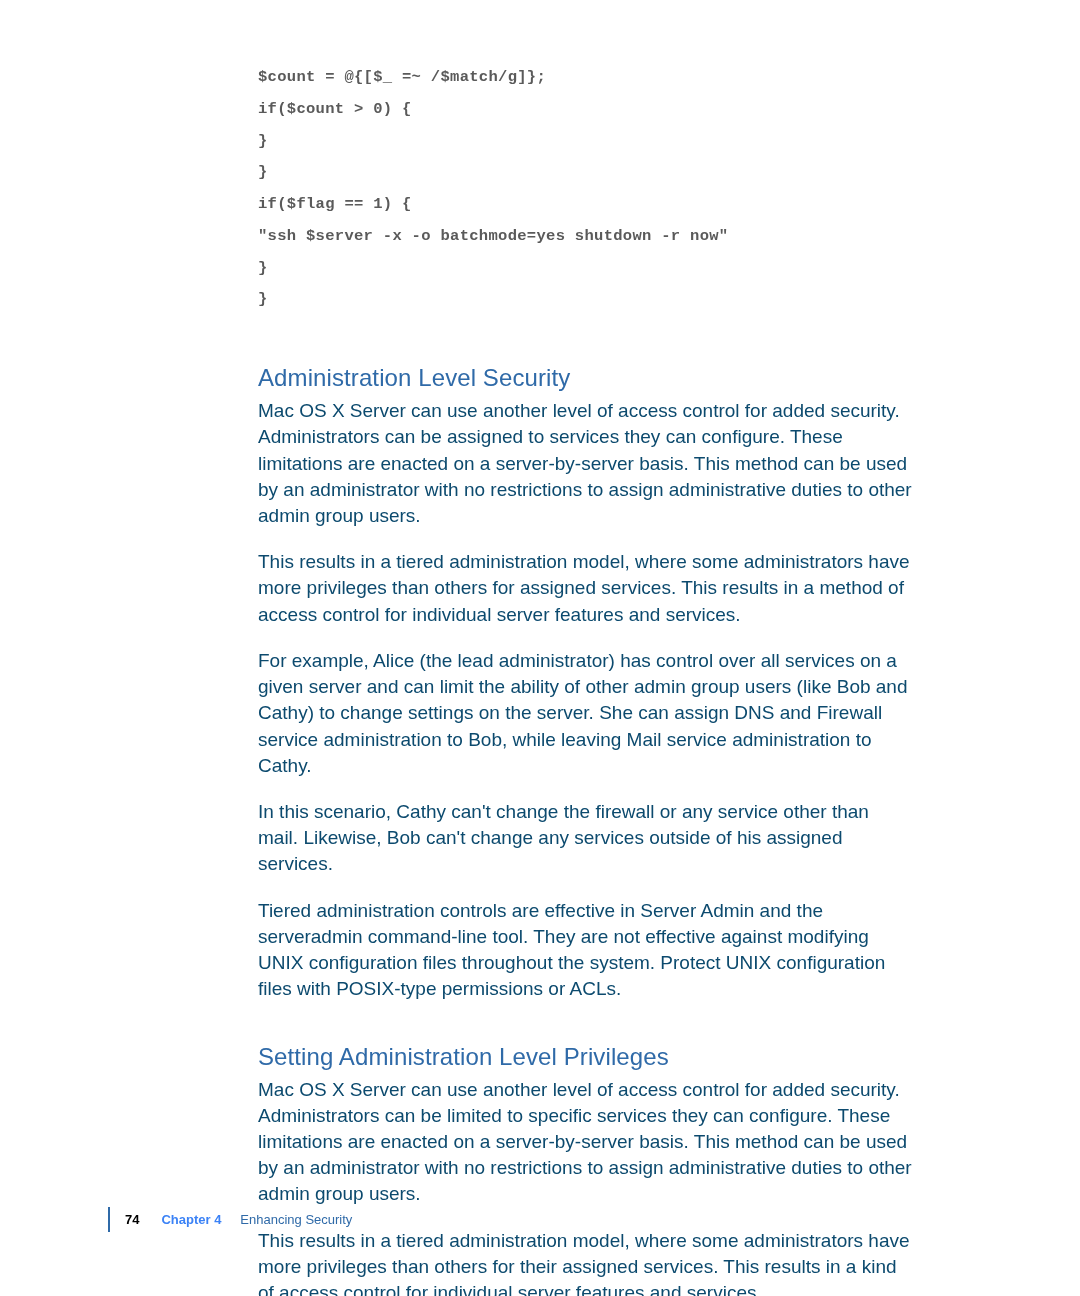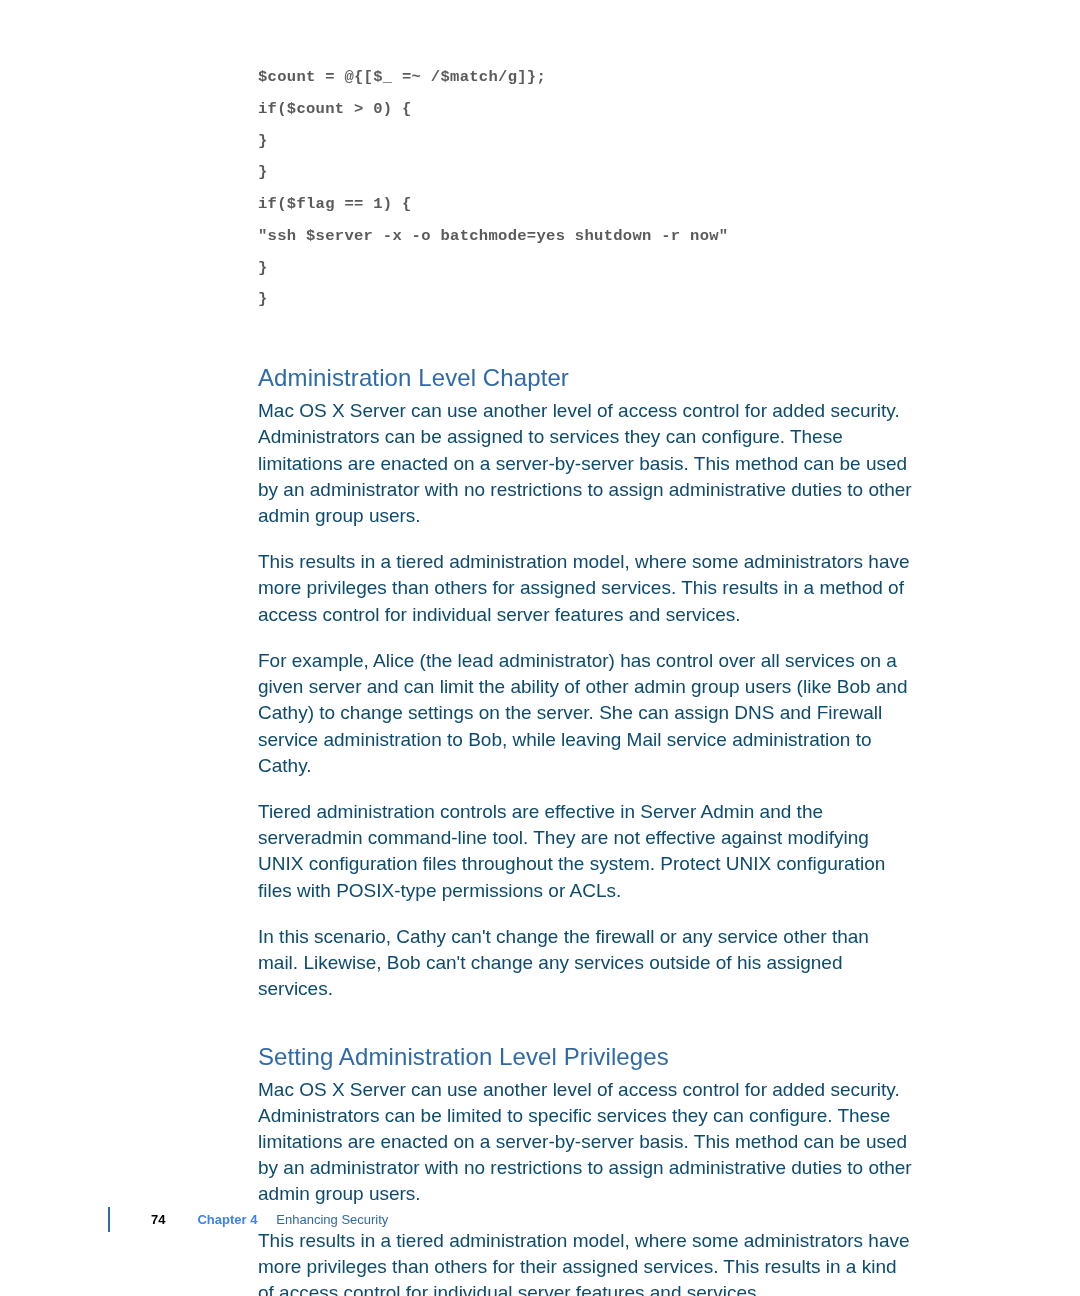--- a/index.html
+++ b/index.html
@@ -33,24 +33,24 @@
       font-size: 19px;
       line-height: 1.38;
       color: #0c4a6e;
       margin-bottom: 20px;
       letter-spacing: 0;
     }
     .section { margin-bottom: 40px; }
     .footer {
       position: absolute;
       bottom: 68px;
-      left: 151px;
+      left: 125px;
       display: flex;
       align-items: center;
-      gap: 32px;
+      gap: 22px;
     }
     .page-num {
       font-size: 13px;
       font-weight: 700;
       color: #000;
     }
     .chap-label {
       font-size: 13px;
       font-weight: 700;
       color: #3b82f6;
@@ -77,26 +77,26 @@
     <div class="code-line">if($count &gt; 0) {</div>
     <div class="code-line">}</div>
     <div class="code-line">}</div>
     <div class="code-line">if($flag == 1) {</div>
     <div class="code-line">"ssh $server -x -o batchmode=yes shutdown -r now"</div>
     <div class="code-line">}</div>
     <div class="code-line">}</div>
   </div>
 
   <div class="section">
-    <h2 class="heading">Administration Level Chapter</h2>
+    <h2 class="heading">Administration Level Security</h2>
     <p class="para">Mac OS X Server can use another level of access control for added security. Administrators can be assigned to services they can configure. These limitations are enacted on a server-by-server basis. This method can be used by an administrator with no restrictions to assign administrative duties to other admin group users.</p>
     <p class="para">This results in a tiered administration model, where some administrators have more privileges than others for assigned services. This results in a method of access control for individual server features and services.</p>
     <p class="para">For example, Alice (the lead administrator) has control over all services on a given server and can limit the ability of other admin group users (like Bob and Cathy) to change settings on the server. She can assign DNS and Firewall service administration to Bob, while leaving Mail service administration to Cathy.</p>
+    <p class="para">In this scenario, Cathy can't change the firewall or any service other than mail. Likewise, Bob can't change any services outside of his assigned services.</p>
     <p class="para">Tiered administration controls are effective in Server Admin and the serveradmin command-line tool. They are not effective against modifying UNIX configuration files throughout the system. Protect UNIX configuration files with POSIX-type permissions or ACLs.</p>
-    <p class="para">In this scenario, Cathy can't change the firewall or any service other than mail. Likewise, Bob can't change any services outside of his assigned services.</p>
   </div>
 
   <div class="section">
     <h2 class="heading">Setting Administration Level Privileges</h2>
     <p class="para">Mac OS X Server can use another level of access control for added security. Administrators can be limited to specific services they can configure. These limitations are enacted on a server-by-server basis. This method can be used by an administrator with no restrictions to assign administrative duties to other admin group users.</p>
     <p class="para">This results in a tiered administration model, where some administrators have more privileges than others for their assigned services. This results in a kind of access control for individual server features and services.</p>
   </div>
 </div>
 
 <div class="footer-rule"></div>

